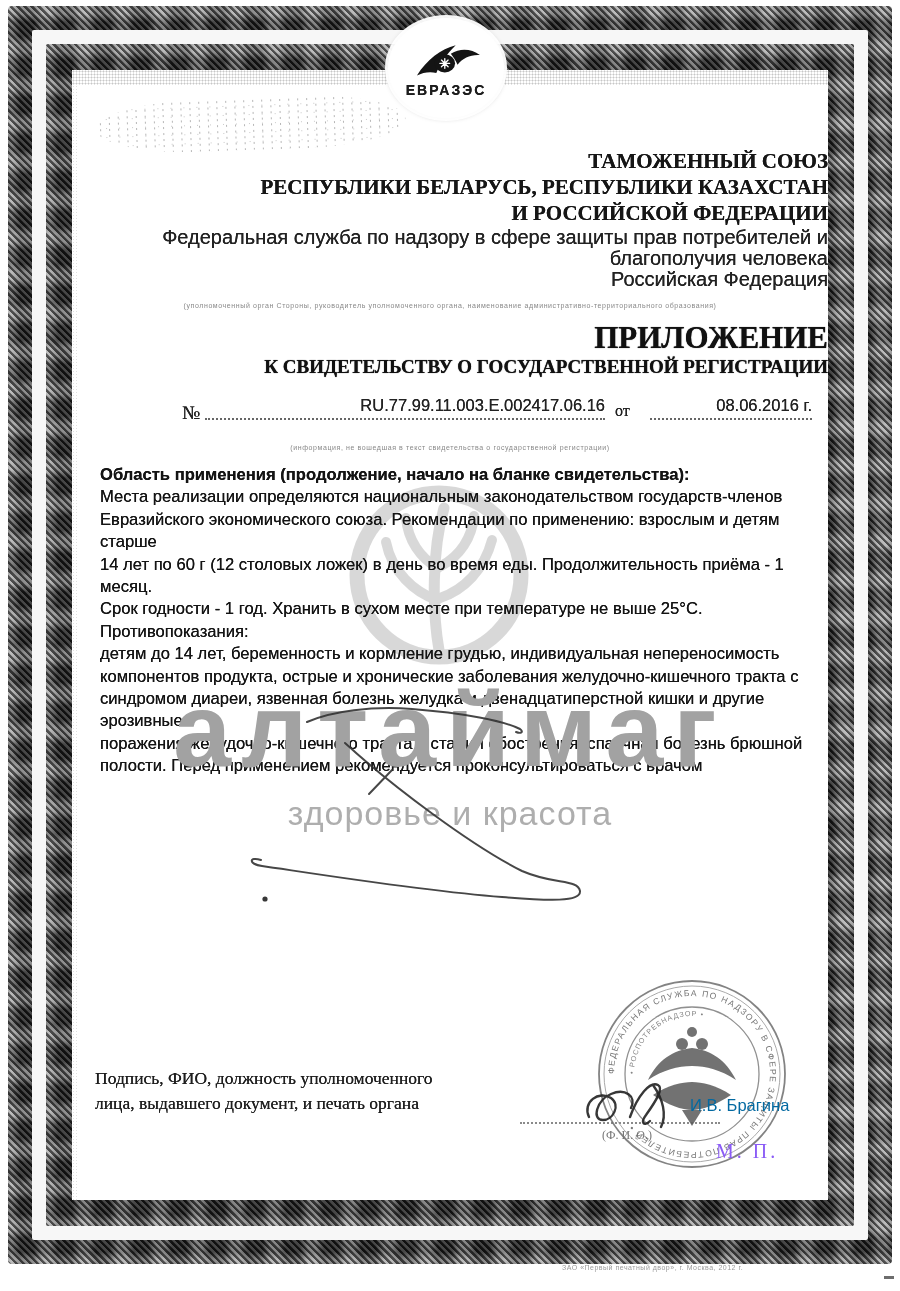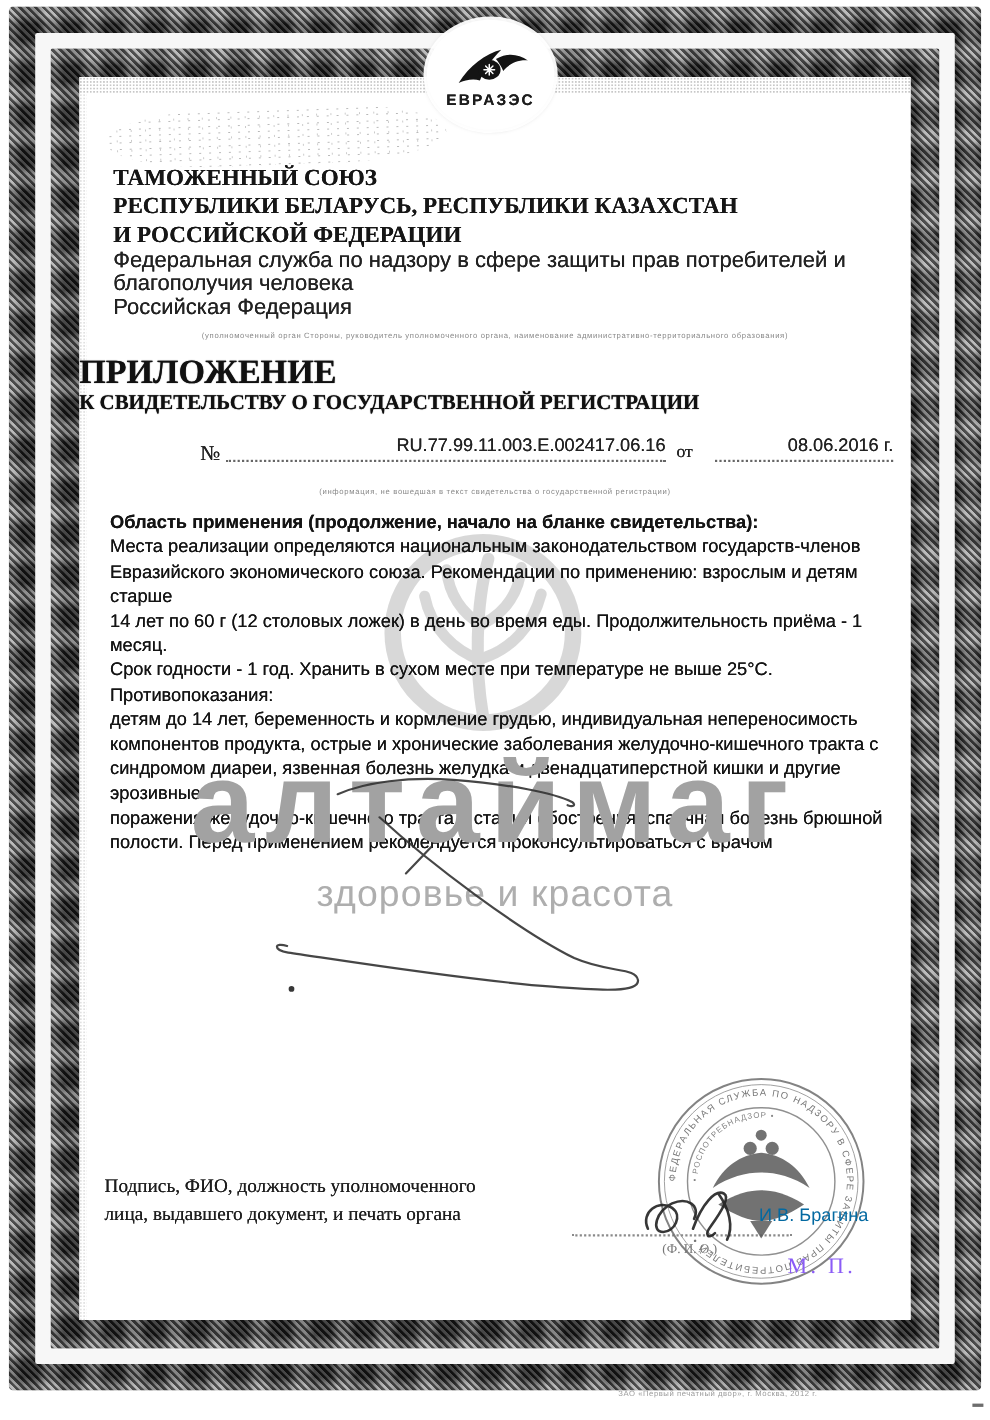--- a/index.html
+++ b/index.html
@@ -50,25 +50,25 @@
     background:#fff; border-radius:50%; z-index:5;
     box-shadow:0 0 0 3px rgba(255,255,255,.95), 0 0 5px rgba(40,40,40,.5);
     display:flex; flex-direction:column; align-items:center; justify-content:center; }
   .logo-text { font-weight:bold; font-size:14px; letter-spacing:2px; color:#1d1d1d;
     text-shadow:0 0 .6px #1d1d1d; margin-top:-2px; }
 
   .fuzzy { text-shadow:0 0 .6px currentColor; }
   .tiny-caption { position:absolute; left:0; right:0; text-align:center;
     font-size:7px; color:#888; letter-spacing:.6px; filter:blur(.4px); white-space:nowrap; }
 
-  .hdr { position:absolute; left:0; right:0; text-align:left; color:#161616;padding-left:31px; }
+  .hdr { position:absolute; left:0; right:0; text-align:right; color:#161616; }
   .hdr-serif { font-family:"Liberation Serif", serif; font-weight:bold; font-size:21px; line-height:26px; }
   .hdr-sans { font-size:20px; line-height:21px; color:#222; }
 
-  .title-line { position:absolute; left:0; right:0; text-align:left;
+  .title-line { position:absolute; left:0; right:0; text-align:right;
     font-family:"Liberation Serif", serif; font-weight:bold; color:#111;
     text-shadow:0 0 .8px #111; }
 
   .reg-row { position:absolute; top:326px; left:0; right:0; height:30px;
     font-size:16px; color:#222; }
   .reg-no { position:absolute; left:110px; top:6px; font-family:"Liberation Serif", serif; font-size:19px; }
   .reg-field1 { position:absolute; left:133px; top:0; width:400px; border-bottom:2px dotted #666;
     text-align:right; padding-bottom:3px; font-size:16.5px; }
   .reg-ot { position:absolute; left:543px; top:6px; font-family:"Liberation Serif", serif; font-size:16px; }
   .reg-field2 { position:absolute; left:578px; top:0; width:162px; border-bottom:2px dotted #666;

